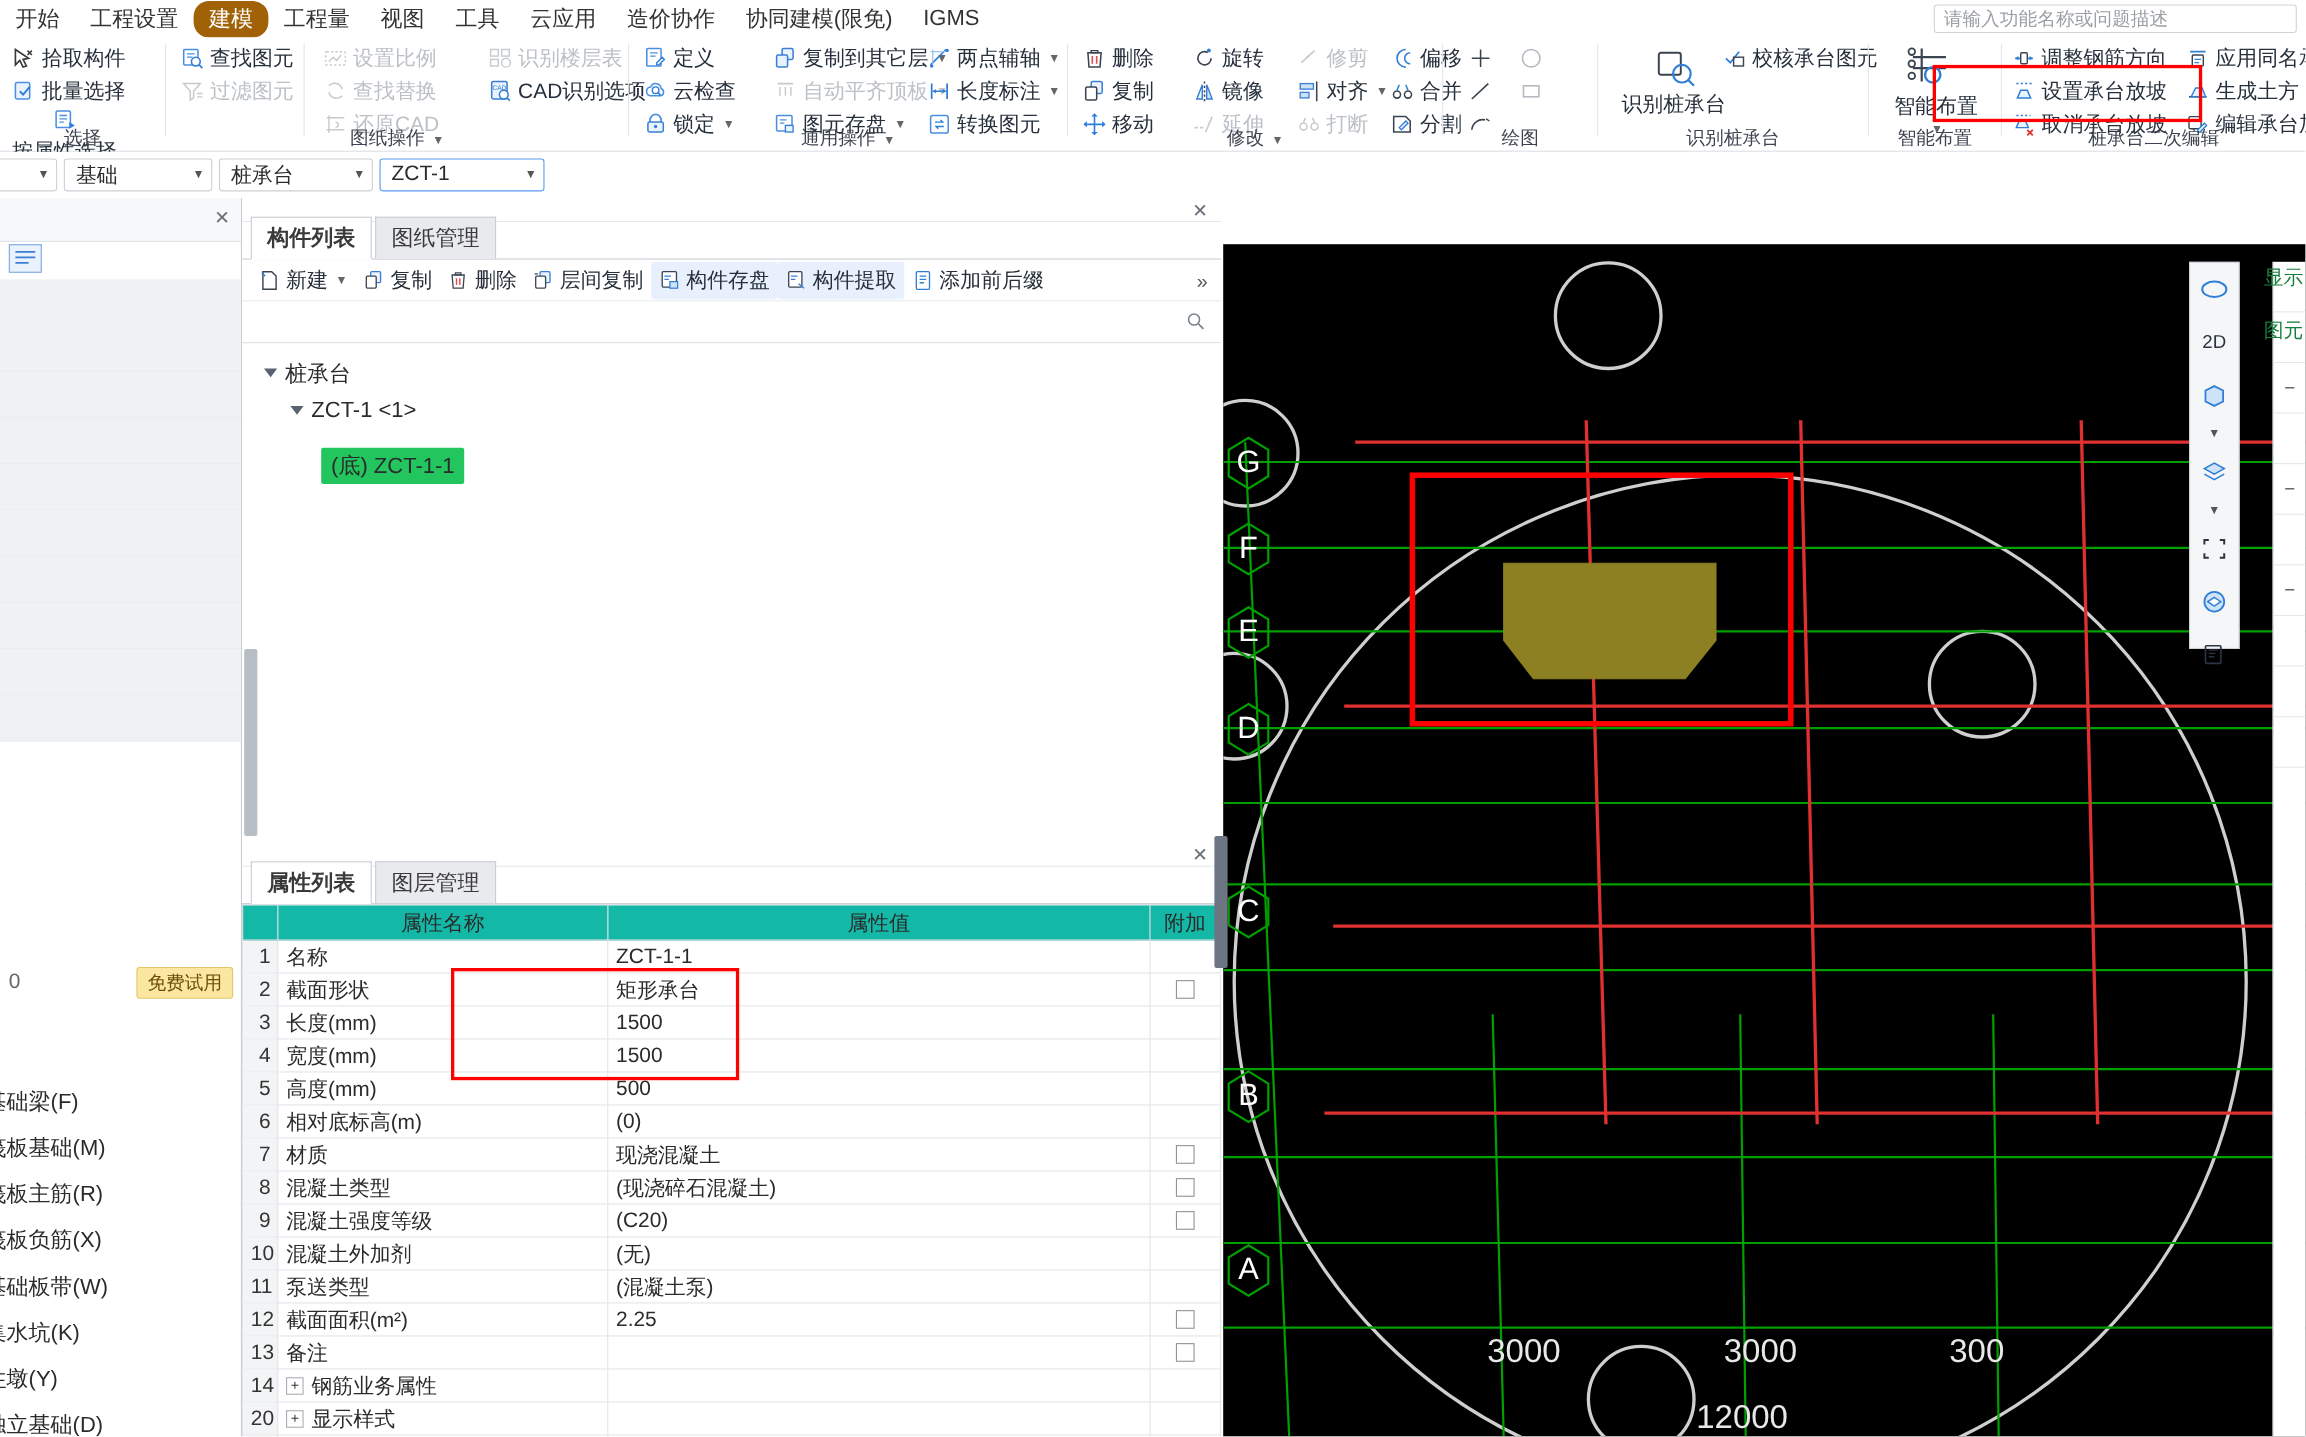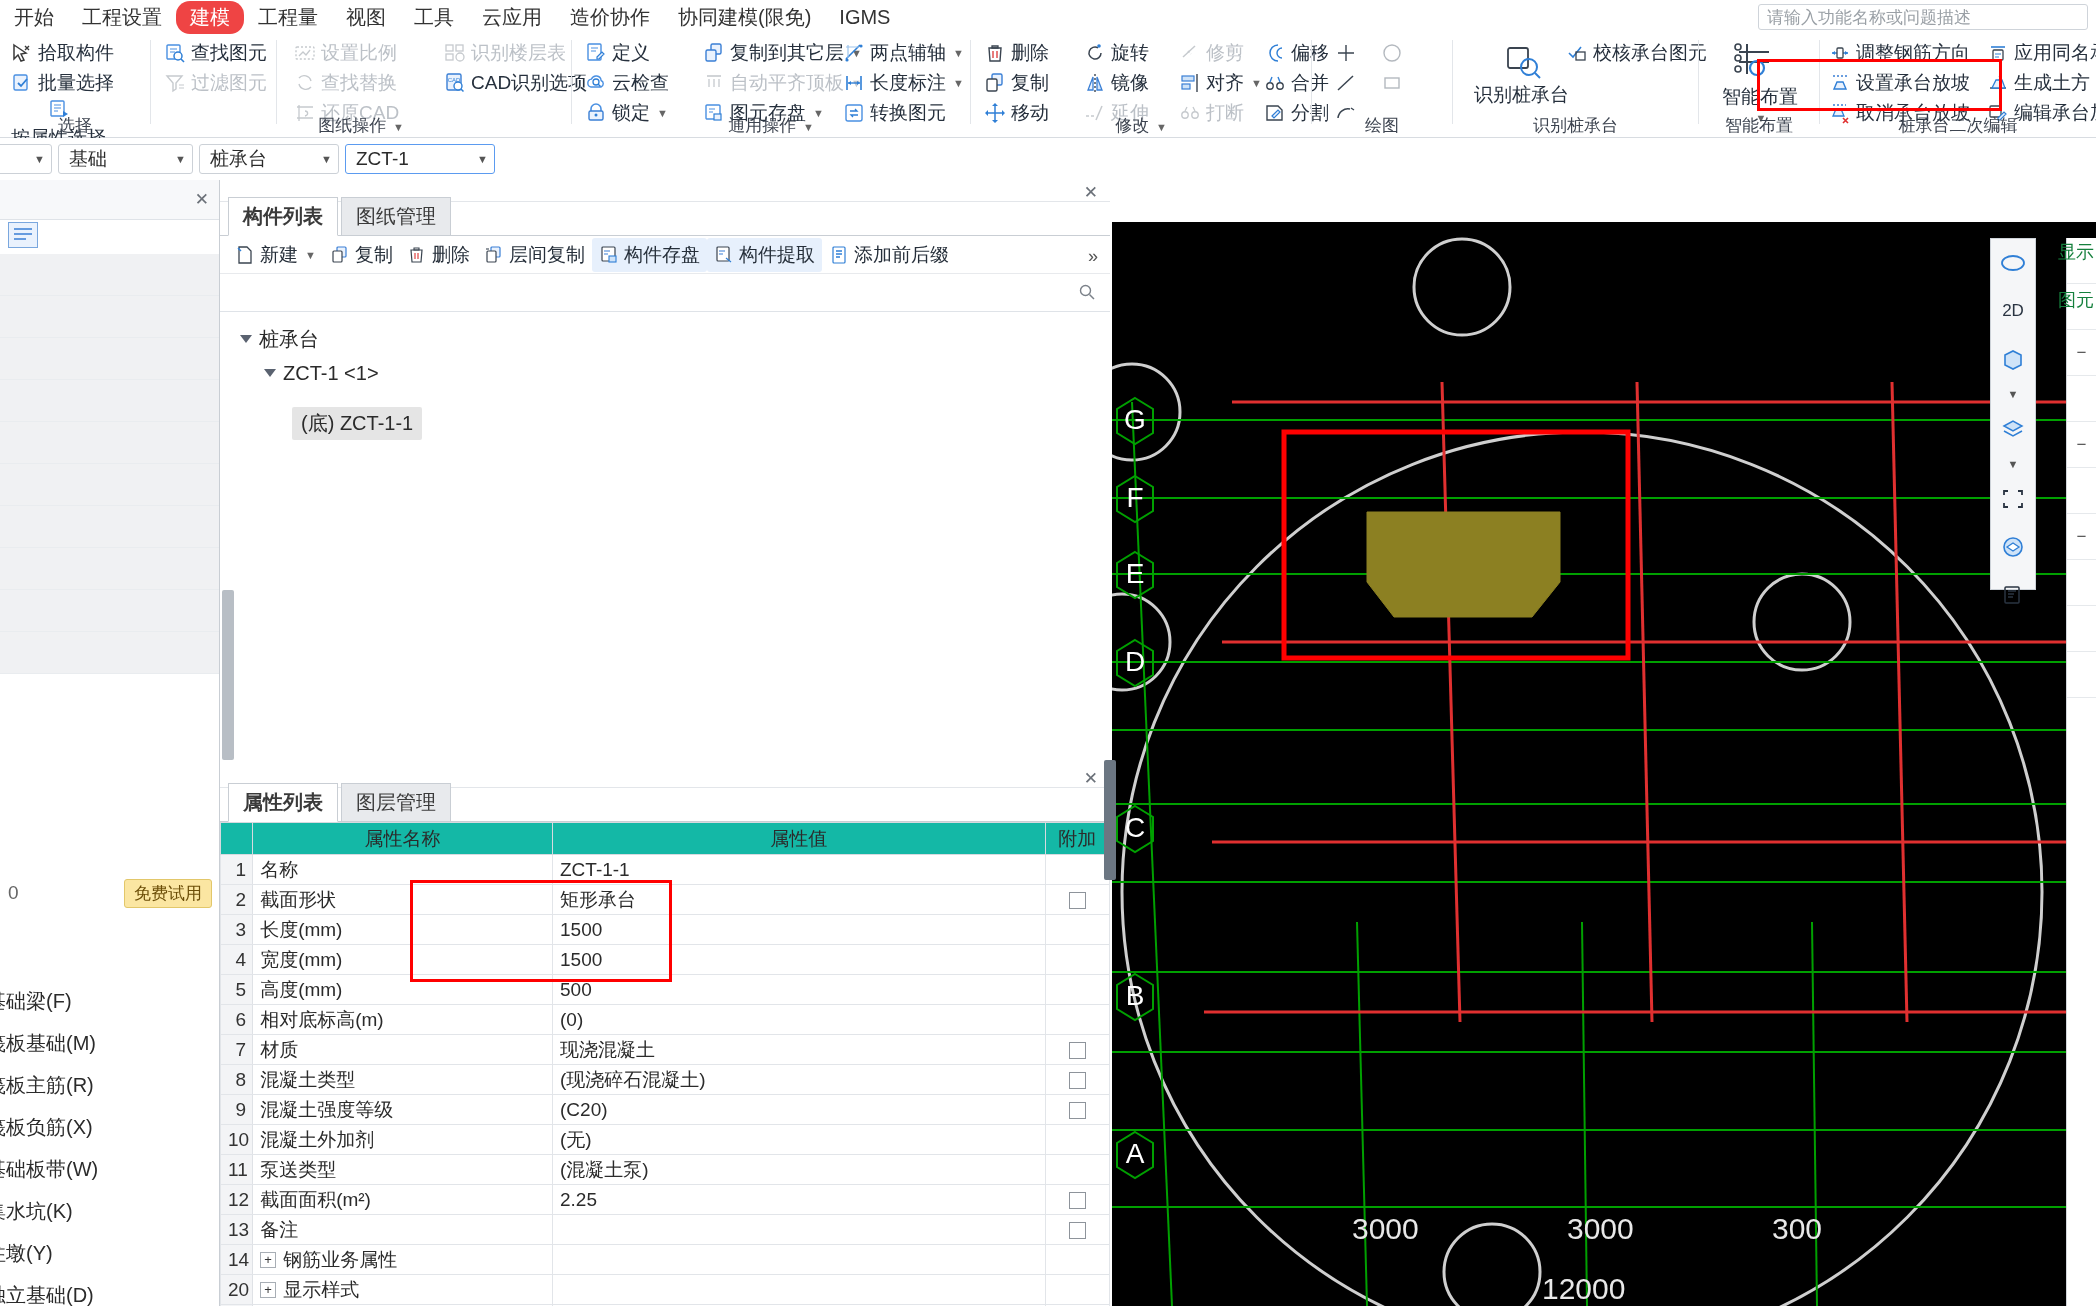--- a/index.html
+++ b/index.html
@@ -14,21 +14,21 @@
 
   
   .menubar {
     position:absolute; left:0; top:0; width:2096px; height:34px;
     background:#fff; display:flex; align-items:center;
   }
   .menu-item {
     padding:3px 14px; font-size:20px; color:#333; cursor:default;
     white-space:nowrap; border-radius:14px;
   }
-  .menu-item.active { background:#ef4444; color:#fff; }
+  .menu-item.active { background:#a16207; color:#fff; }
   .search-box {
     position:absolute; right:8px; top:4px; width:330px; height:26px;
     border:1px solid #cfd4da; border-radius:3px; background:#fff;
     font-size:17px; color:#9aa0a6; padding:3px 8px;
     display:flex; align-items:center;
   }
 
   
   .ribbon {
     position:absolute; left:0; top:34px; width:2096px; height:104px;
@@ -123,21 +123,21 @@
   .searchrow input {
     border:none; outline:none; font-size:19px; color:#9aa0a6; width:100%;
     font-family:"Liberation Sans", sans-serif; background:transparent;
   }
   .search-mag { position:absolute; right:14px; top:9px; }
 
   .tree { padding:10px 0 0 14px; font-size:20px; color:#2b2b2b; }
   .tnode { display:flex; align-items:center; height:34px; }
   .tri { width:0;height:0;border-left:6px solid transparent;border-right:6px solid transparent;
          border-top:8px solid #5a6270; margin-right:7px; }
-  .tchip { background:#e5e5e5; border-radius:2px; padding:3px 9px;margin-top:32px; }
+  .tchip { background:#22c55e; border-radius:2px; padding:3px 9px;margin-top:32px; }
 
   
   .proppanel { position:absolute; left:0; top:586px; width:890px; height:540px; }
   .ptable { width:100%; border-collapse:collapse; table-layout:fixed; }
   .ptable th {
     background:#14b8a6; border:1px solid #d6dadf; font-size:19px; font-weight:normal;
     color:#2b2b2b; height:32px;
   }
   .ptable td {
     border:1px solid #e2e5e9; height:30px; font-size:19px; color:#2b2b2b;

